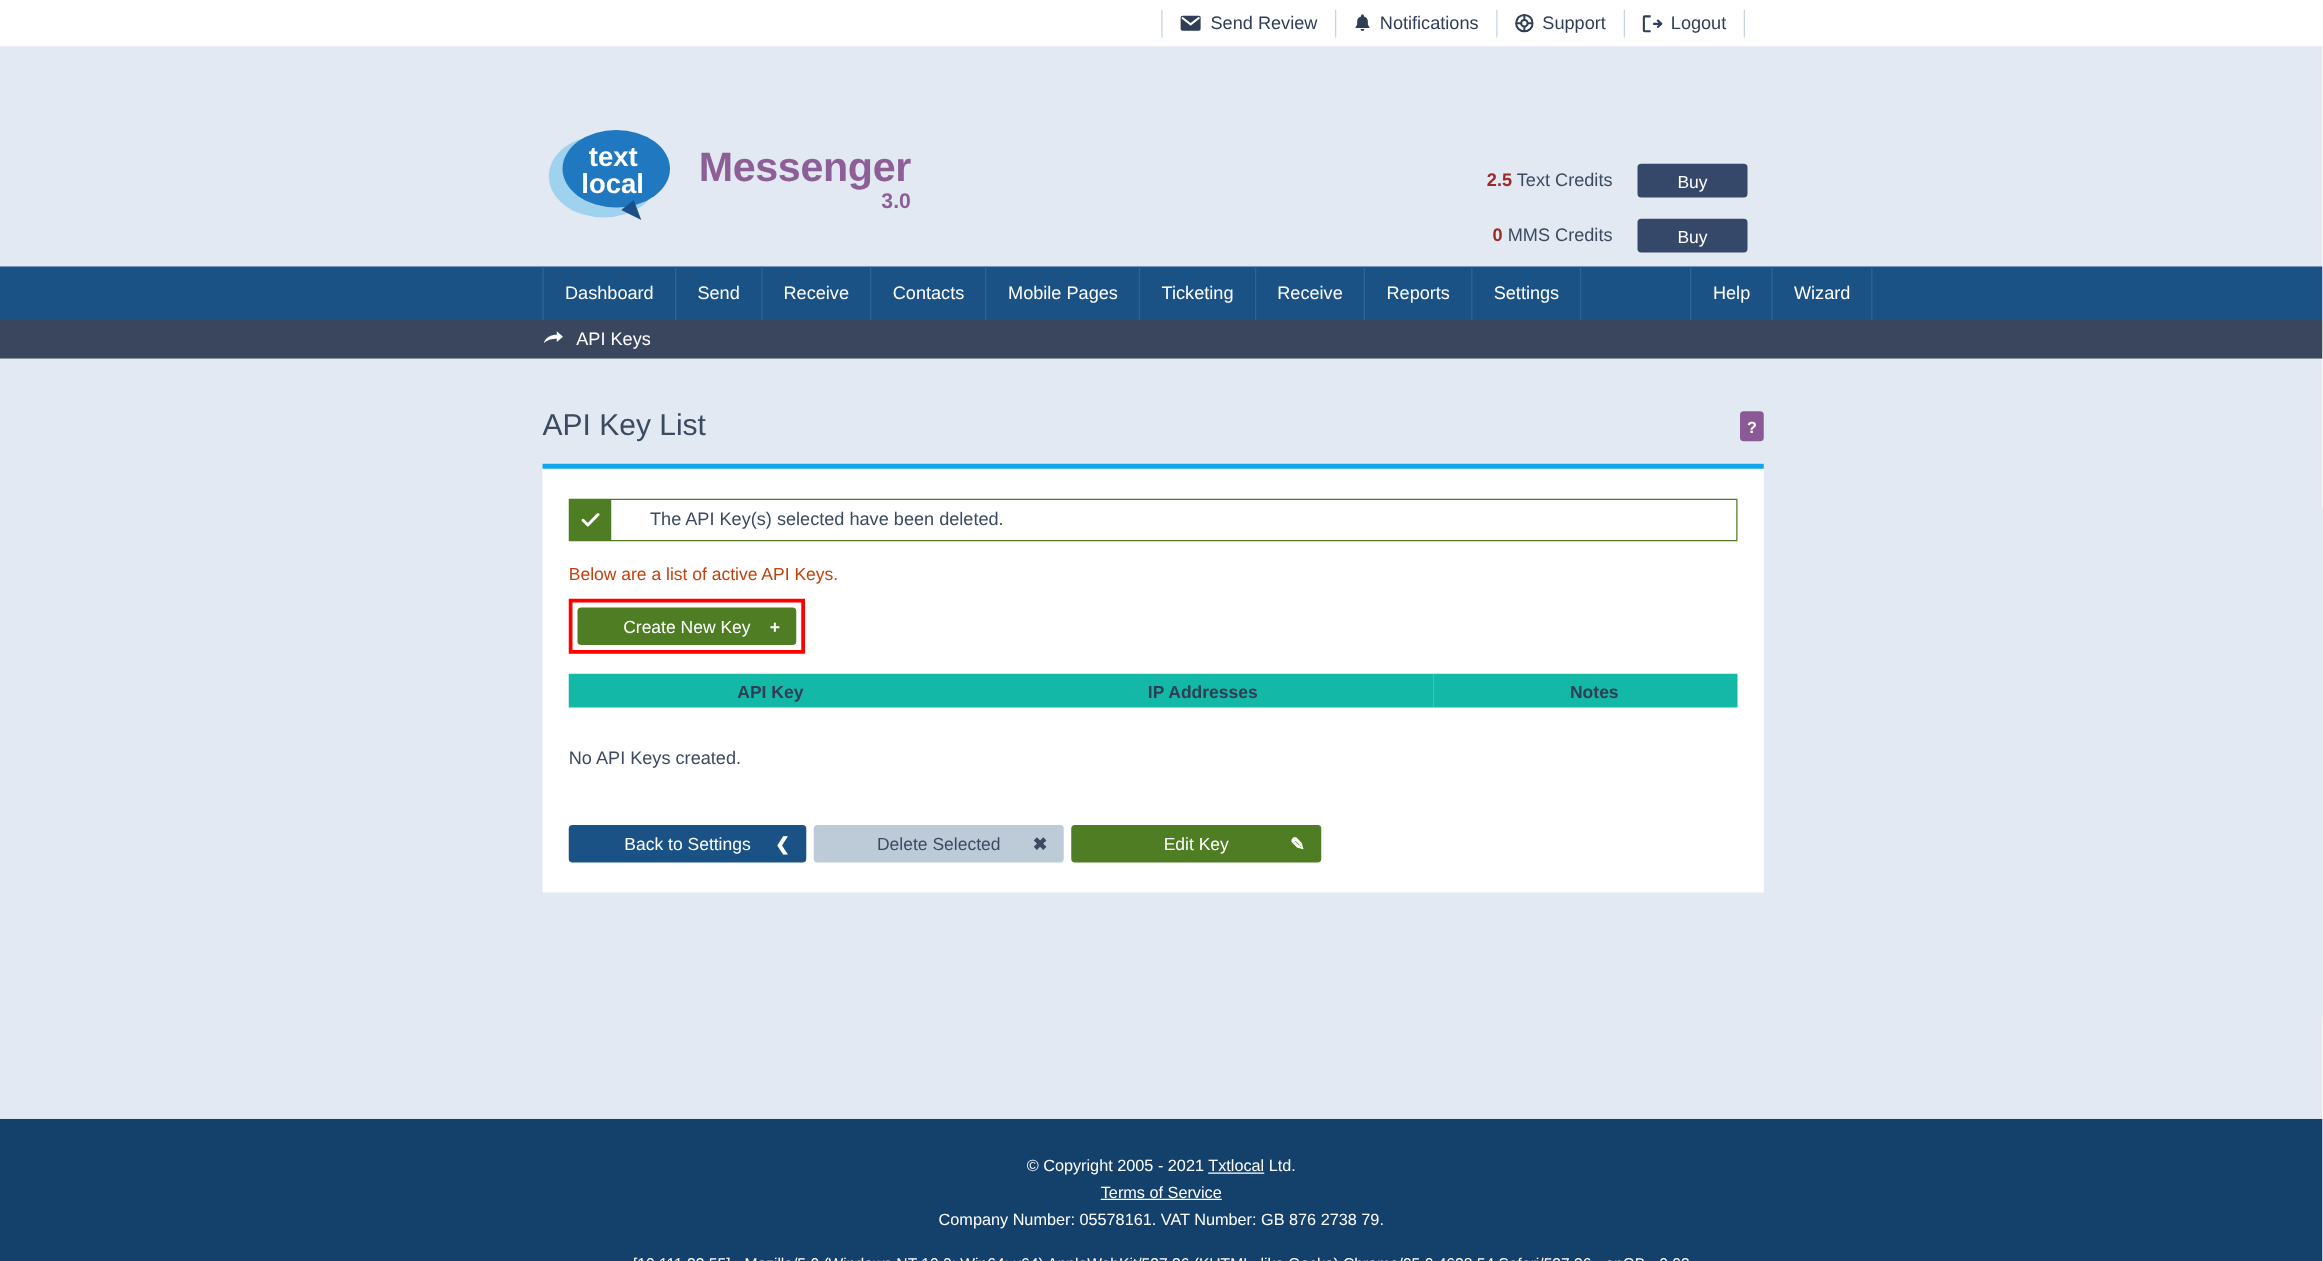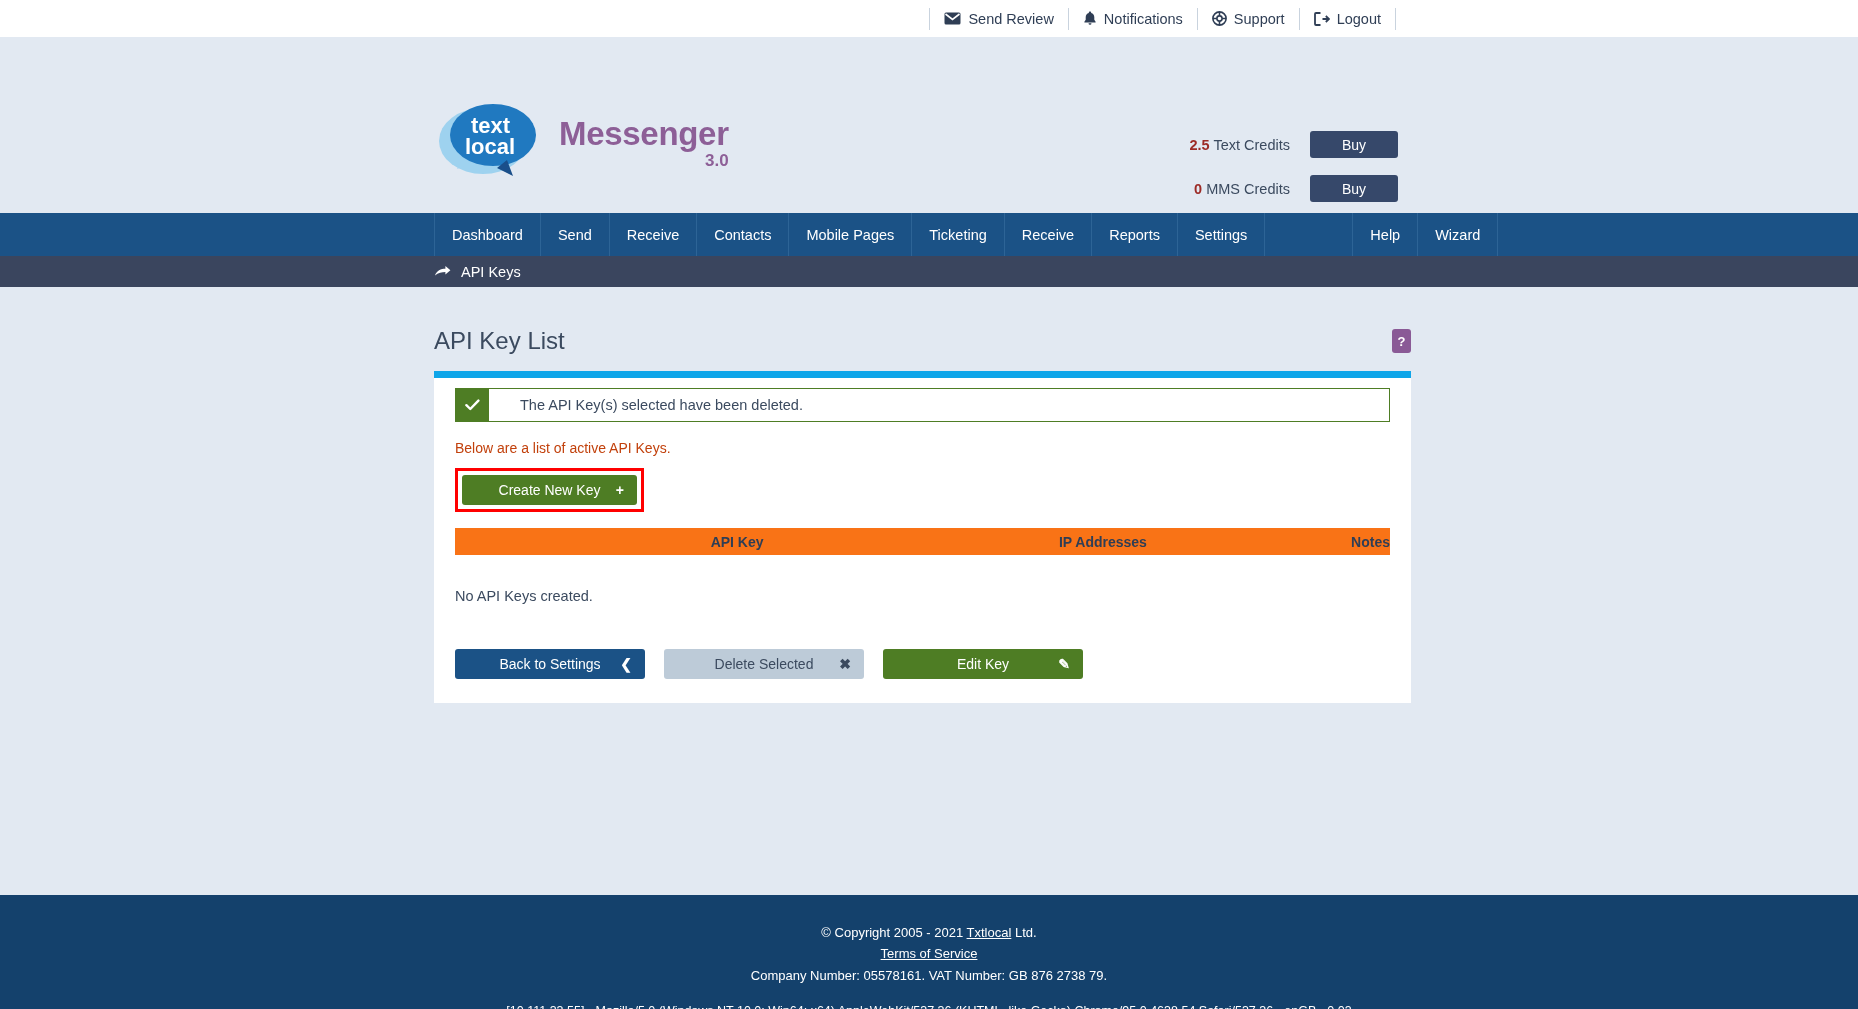--- a/index.html
+++ b/index.html
@@ -158,22 +158,22 @@
     width: 19px; height: 24px;
     background: #8a5a96;
     border-radius: 3px;
     color: #ffffff;
     font-size: 13px; font-weight: bold;
     display: flex; align-items: center; justify-content: center;
     cursor: pointer;
   }
   .card {
     background: #ffffff;
-    border-top: 7px solid #0ea5e9;
-    padding: 10px 21px 24px 21px;
+    border-top: 4px solid #0ea5e9;
+    padding: 24px 21px 24px 21px;
     min-height: 255px;
   }
 
   .alert {
     display: flex;
     border: 1px solid #4e7d24;
     height: 34px;
     margin-bottom: 18px;
   }
   .alert-ico {
@@ -216,41 +216,41 @@
     font-family: "Liberation Sans", sans-serif;
   }
   .btn .ico { position: absolute; right: 13px; font-size: 14px; font-weight: bold; }
   .btn-green { background: #4e7d24; }
   .btn-blue { background: #1b5286; }
   .btn-grey { background: #bdcbd8; color: #3b4a5f; }
   .btn-create { width: 175px; }
 
   table.keys { width: 100%; border-collapse: collapse; }
   table.keys th {
-    background: #f97316;
+    background: #14b8a6;
     color: #2f3e55;
     font-size: 14px;
-    text-align: right;
+    text-align: center;
     height: 27px;
     padding: 0 0 0 14px;
     font-weight: bold;
   }
   .th-key { width: 33%; }
   .th-ip { width: 41%; }
   .th-notes { width: 26%; }
   .empty-row td {
     text-align: left;
     font-size: 14.5px;
     color: #3b4a5f;
     padding: 33px 0 0 0;
   }
 
   .btn-row {
     display: flex;
-    gap: 19px;
+    gap: 6px;
     margin-top: 45px;
   }
   .btn-back { width: 190px; }
   .btn-del  { width: 200px; }
   .btn-edit { width: 200px; }
 
   
   .footer {
     background: #14416c;
     height: 151px;

